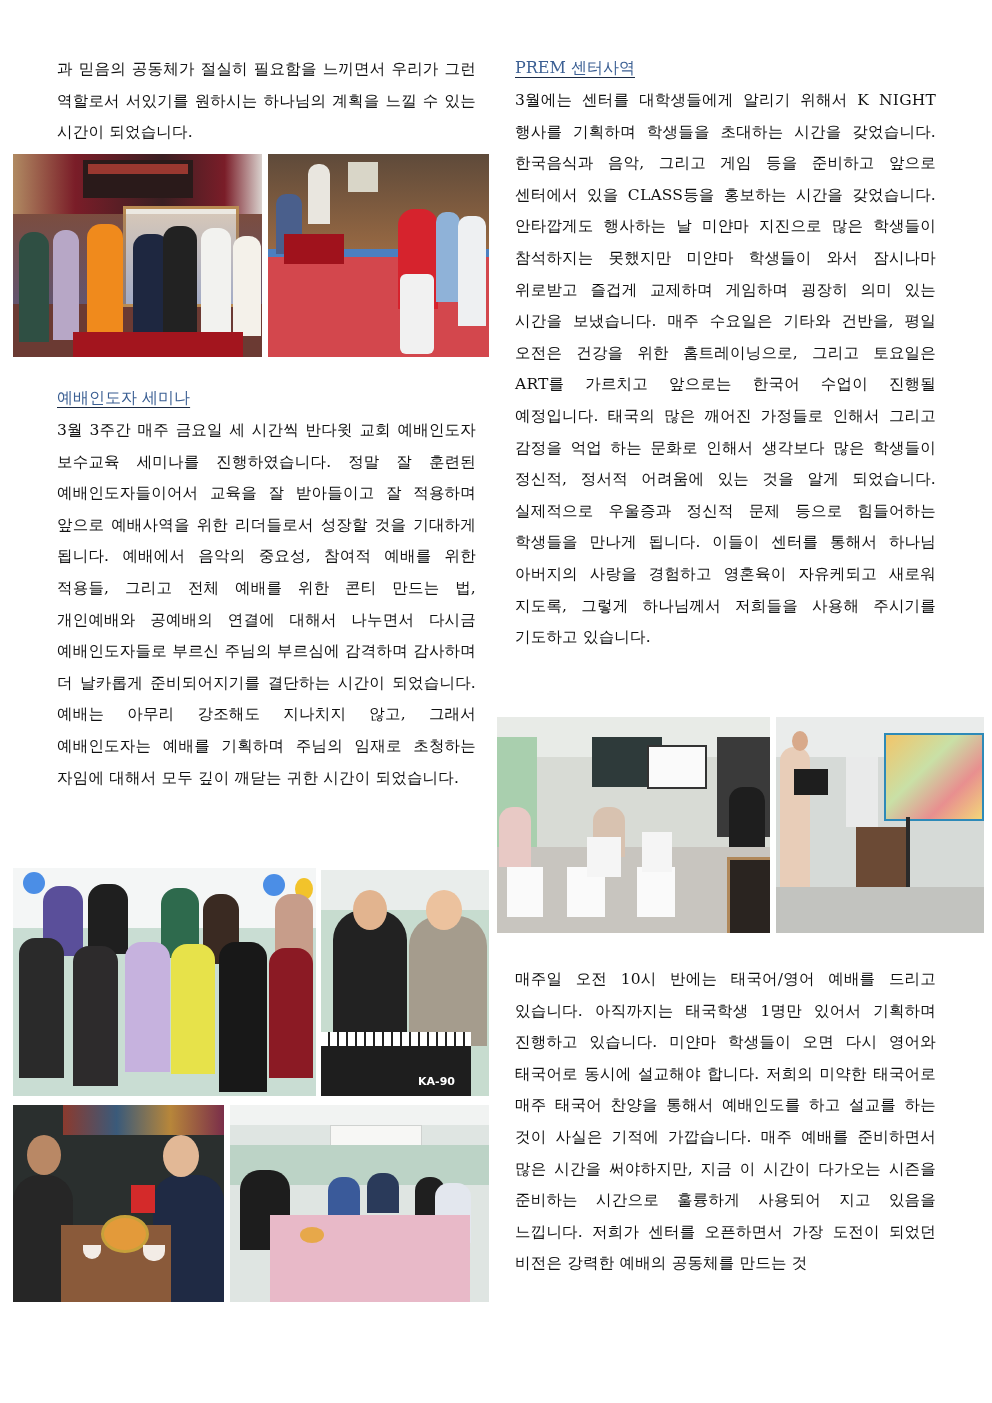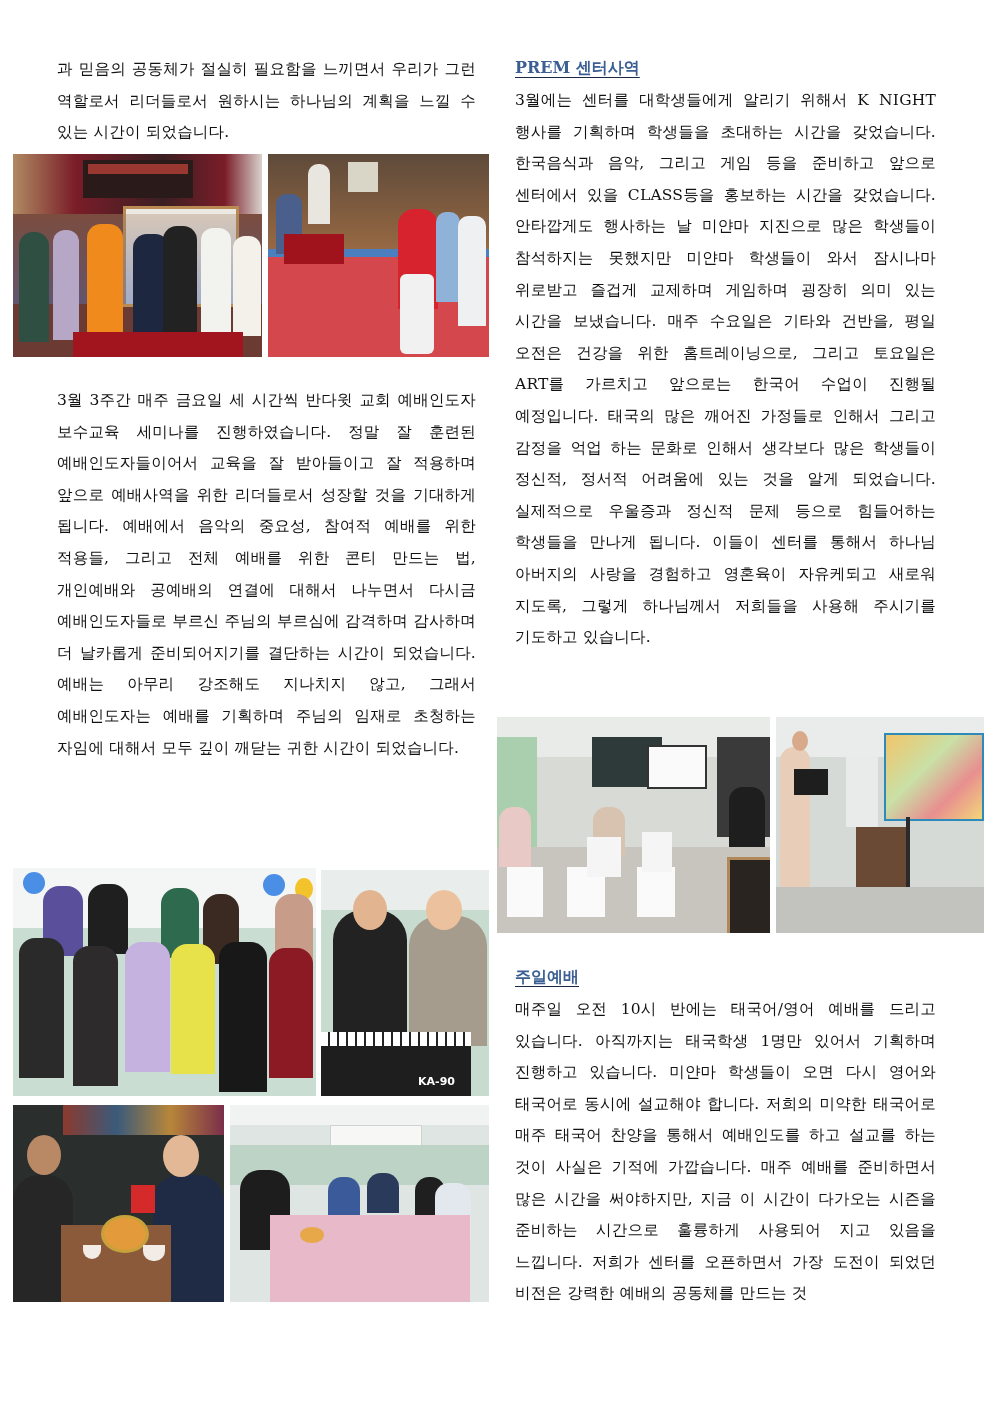--- a/index.html
+++ b/index.html
@@ -2,31 +2,31 @@
 <html><head>
 <meta charset="utf-8">
 <style>
   html, body { margin: 0; padding: 0; background: #ffffff; }
   body { width: 992px; height: 1403px; position: relative; overflow: hidden;
          font-family: "DejaVu Serif", "Liberation Serif", serif; color: #111; }
   .col { position: absolute; }
   .para { font-size: 15.5px; line-height: 31.6px; text-align: justify; text-align-last: auto;
           margin: 0; letter-spacing: 0.2px; word-break: keep-all; }
   .heading { font-size: 16px; color: #3b5f93; text-decoration: underline; text-decoration-color: #1a2a44;
-             text-underline-offset: 4px; line-height: 30px; margin: 0; font-weight: bold; }
+             text-underline-offset: 4px; line-height: 30px; margin: 0; font-weight: normal; }
   .photo { position: absolute; overflow: hidden; border: 0; }
   .photo .cap { position: absolute; right: 6px; bottom: 6px; font-family: "DejaVu Sans", sans-serif;
                 font-size: 11px; color: #fff; font-weight: bold; }
   .scene { position: absolute; }
 </style>
 </head>
 <body>
 
 <div class="col" style="left:57px; top:54px; width:419px;">
-  <p class="para">과 믿음의 공동체가 절실히 필요함을 느끼면서 우리가 그런 역할로서 리더들로서 원하시는 하나님의 계획을 느낄 수 있는 시간이 되었습니다.</p>
+  <p class="para">과 믿음의 공동체가 절실히 필요함을 느끼면서 우리가 그런 역할로서 서있기를 원하시는 하나님의 계획을 느낄 수 있는 시간이 되었습니다.</p>
 </div>
 
 <div class="photo" style="left:13px; top:154px; width:249px; height:203px; background:#6b3a33;">
   <div class="scene" style="left:0; top:0; width:249px; height:60px; background:linear-gradient(90deg,#b08a62 0%,#7a1d28 25%,#3a1f22 60%,#7a1d28 85%,#d9d1cd 100%);"></div>
   <div class="scene" style="left:70px; top:6px; width:110px; height:38px; background:#2a1a1a;"></div>
   <div class="scene" style="left:75px; top:10px; width:100px; height:10px; background:#c9463b; opacity:.7;"></div>
   <div class="scene" style="left:110px; top:52px; width:110px; height:95px; background:#ece9e2; border:3px solid #b98b53;"></div>
   <div class="scene" style="left:0; top:60px; width:249px; height:90px; background:linear-gradient(180deg,rgba(160,120,90,.3),rgba(90,110,170,.5));"></div>
   <div class="scene" style="left:6px; top:78px; width:30px; height:110px; background:#2f4f43; border-radius:14px 14px 0 0;"></div>
   <div class="scene" style="left:40px; top:76px; width:26px; height:110px; background:#b7a7c6; border-radius:12px 12px 0 0;"></div>
@@ -46,20 +46,21 @@
   <div class="scene" style="left:40px; top:10px; width:22px; height:60px; background:#e9e6df; border-radius:10px 10px 0 0;"></div>
   <div class="scene" style="left:8px; top:40px; width:26px; height:60px; background:#4a5f8c; border-radius:10px 10px 0 0;"></div>
   <div class="scene" style="left:16px; top:80px; width:60px; height:30px; background:#a0121c;"></div>
   <div class="scene" style="left:130px; top:55px; width:40px; height:100px; background:#d6232d; border-radius:16px 16px 0 0;"></div>
   <div class="scene" style="left:132px; top:120px; width:34px; height:80px; background:#f1f1f1; border-radius:6px;"></div>
   <div class="scene" style="left:168px; top:58px; width:24px; height:90px; background:#8fb2d8; border-radius:10px 10px 0 0;"></div>
   <div class="scene" style="left:190px; top:62px; width:28px; height:110px; background:#eef0f2; border-radius:10px 10px 0 0;"></div>
 </div>
 
 <div class="col" style="left:57px; top:383px; width:419px;">
+  <h2 class="heading">예배인도자 세미나</h2>
   <p class="para" style="margin-top:2px;">3월 3주간 매주 금요일 세 시간씩 반다윗 교회 예배인도자 보수교육 세미나를 진행하였습니다. 정말 잘 훈련된 예배인도자들이어서 교육을 잘 받아들이고 잘 적용하며 앞으로 예배사역을 위한 리더들로서 성장할 것을 기대하게 됩니다. 예배에서 음악의 중요성, 참여적 예배를 위한 적용들, 그리고 전체 예배를 위한 콘티 만드는 법, 개인예배와 공예배의 연결에 대해서 나누면서 다시금 예배인도자들로 부르신 주님의 부르심에 감격하며 감사하며 더 날카롭게 준비되어지기를 결단하는 시간이 되었습니다. 예배는 아무리 강조해도 지나치지 않고, 그래서 예배인도자는 예배를 기획하며 주님의 임재로 초청하는 자임에 대해서 모두 깊이 깨닫는 귀한 시간이 되었습니다.</p>
 </div>
 
 <div class="photo" style="left:13px; top:868px; width:303px; height:228px; background:#e9ecec;">
   <div class="scene" style="left:0; top:0; width:303px; height:60px; background:#f4f6f6;"></div>
   <div class="scene" style="left:10px; top:4px; width:22px; height:22px; background:#4b8ee6; border-radius:50%;"></div>
   <div class="scene" style="left:250px; top:6px; width:22px; height:22px; background:#4b8ee6; border-radius:50%;"></div>
   <div class="scene" style="left:282px; top:10px; width:18px; height:22px; background:#f2c32b; border-radius:50%;"></div>
   <div class="scene" style="left:0; top:60px; width:303px; height:168px; background:#c9ddd3;"></div>
   <div class="scene" style="left:30px; top:18px; width:40px; height:70px; background:#5a4f9a; border-radius:16px 16px 0 0;"></div>
@@ -141,15 +142,14 @@
   <div class="scene" style="left:70px; top:40px; width:32px; height:70px; background:#e9eaea;"></div>
   <div class="scene" style="left:4px; top:30px; width:30px; height:176px; background:#e8cdb8; border-radius:14px 14px 0 0;"></div>
   <div class="scene" style="left:16px; top:14px; width:16px; height:20px; background:#d8a98a; border-radius:50%;"></div>
   <div class="scene" style="left:18px; top:52px; width:34px; height:26px; background:#1e1e1e;"></div>
   <div class="scene" style="left:130px; top:100px; width:4px; height:100px; background:#2a2a2a;"></div>
   <div class="scene" style="left:80px; top:110px; width:50px; height:70px; background:#6b4a35;"></div>
   <div class="scene" style="left:0; top:170px; width:208px; height:46px; background:#c2c3bf;"></div>
 </div>
 
 <div class="col" style="left:515px; top:962px; width:421px;">
-  <h2 class="heading">주일예배</h2>
   <p class="para" style="margin-top:2px;">매주일 오전 10시 반에는 태국어/영어 예배를 드리고 있습니다. 아직까지는 태국학생 1명만 있어서 기획하며 진행하고 있습니다. 미얀마 학생들이 오면 다시 영어와 태국어로 동시에 설교해야 합니다. 저희의 미약한 태국어로 매주 태국어 찬양을 통해서 예배인도를 하고 설교를 하는 것이 사실은 기적에 가깝습니다. 매주 예배를 준비하면서 많은 시간을 써야하지만, 지금 이 시간이 다가오는 시즌을 준비하는 시간으로 훌륭하게 사용되어 지고 있음을 느낍니다. 저희가 센터를 오픈하면서 가장 도전이 되었던 비전은 강력한 예배의 공동체를 만드는 것</p>
 </div>
 
 </body></html>

